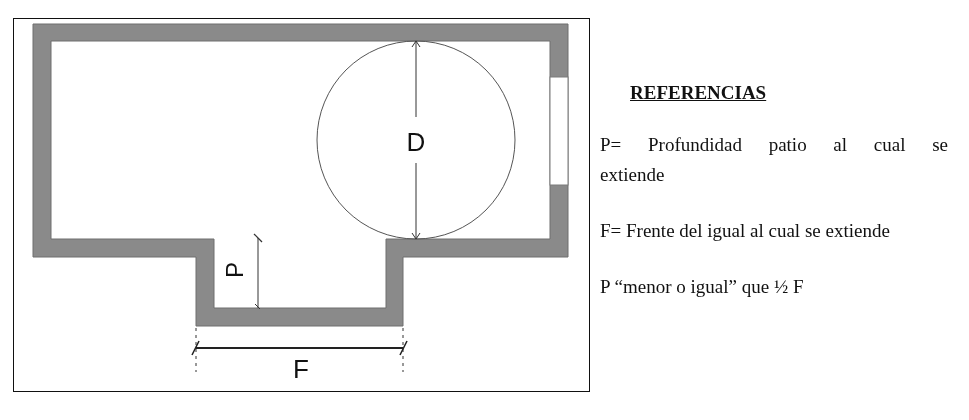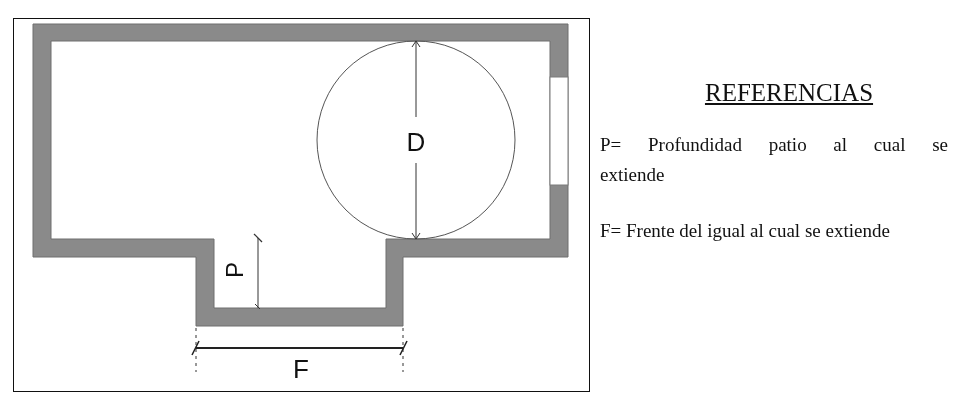--- a/index.html
+++ b/index.html
@@ -1,20 +1,20 @@
 <!DOCTYPE html>
 <html><head>
 <meta charset="utf-8">
 <style>
   html, body { margin:0; padding:0; background:#ffffff; }
   body { width:969px; height:420px; position:relative; overflow:hidden; font-family:"Liberation Serif", serif; }
   .frame { position:absolute; left:13px; top:18px; width:577px; height:374px; border:1.5px solid #111; box-sizing:border-box; }
   svg.plan { position:absolute; left:0; top:0; }
   .refs { position:absolute; left:600px; top:78px; width:348px; color:#111; font-size:19px; line-height:30px; }
-  .refs .title { text-align:center; font-weight:normal; text-decoration:underline; font-size:25px; margin-left:30px; margin-bottom:22px; }
+  .refs .title { text-align:left; font-weight:bold; text-decoration:underline; font-size:19px; margin-left:30px; margin-bottom:22px; }
   .refs p { margin:0 0 26px 0; text-align:justify; }
   .refs p.first { text-align-last:left; word-spacing:14px; }
 </style>
 </head>
 <body>
 
 <div class="frame"></div>
 
 <svg class="plan" width="600" height="420" viewBox="0 0 600 420">
 
@@ -40,13 +40,14 @@
   <line x1="196" y1="348" x2="403" y2="348" stroke="#222" stroke-width="2"></line>
   <line x1="192" y1="355" x2="199" y2="341" stroke="#222" stroke-width="1.5"></line>
   <line x1="400" y1="355" x2="407" y2="341" stroke="#222" stroke-width="1.5"></line>
   <text x="301" y="378" text-anchor="middle" font-family="Liberation Sans, sans-serif" font-size="26" fill="#111">F</text>
 </svg>
 
 <div class="refs">
   <div class="title">REFERENCIAS</div>
   <p class="first">P= Profundidad patio al cual se extiende</p>
   <p>F= Frente del igual al cual se extiende</p>
+  <p>P “menor o igual” que ½ F</p>
 </div>
 
 </body></html>

